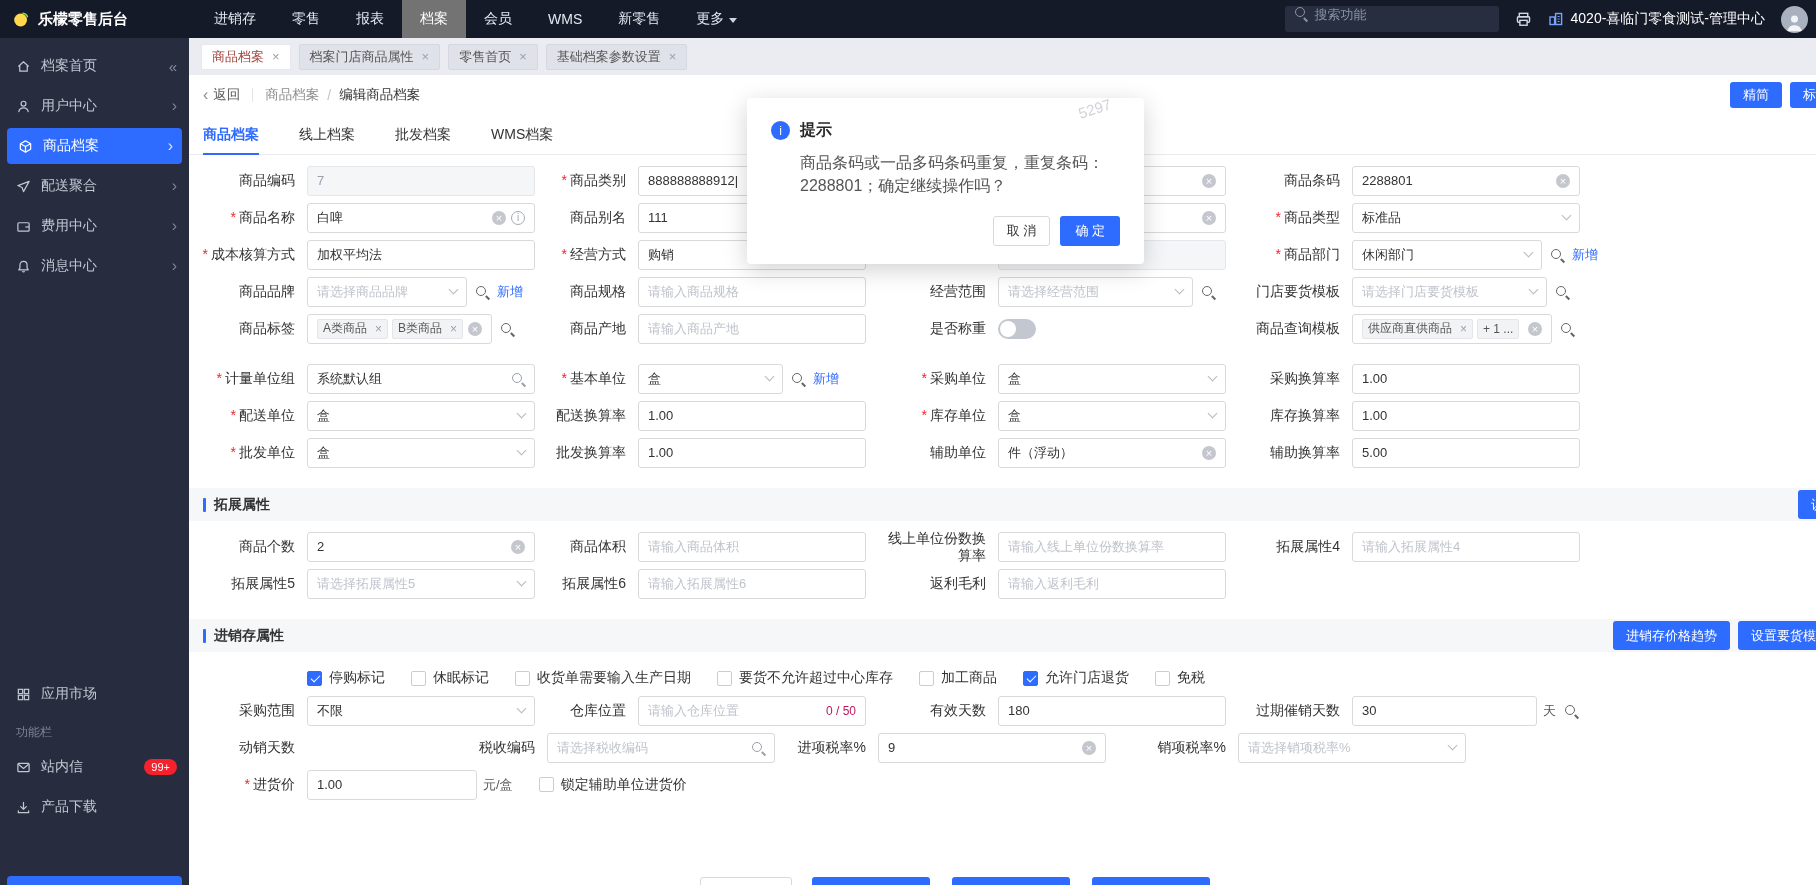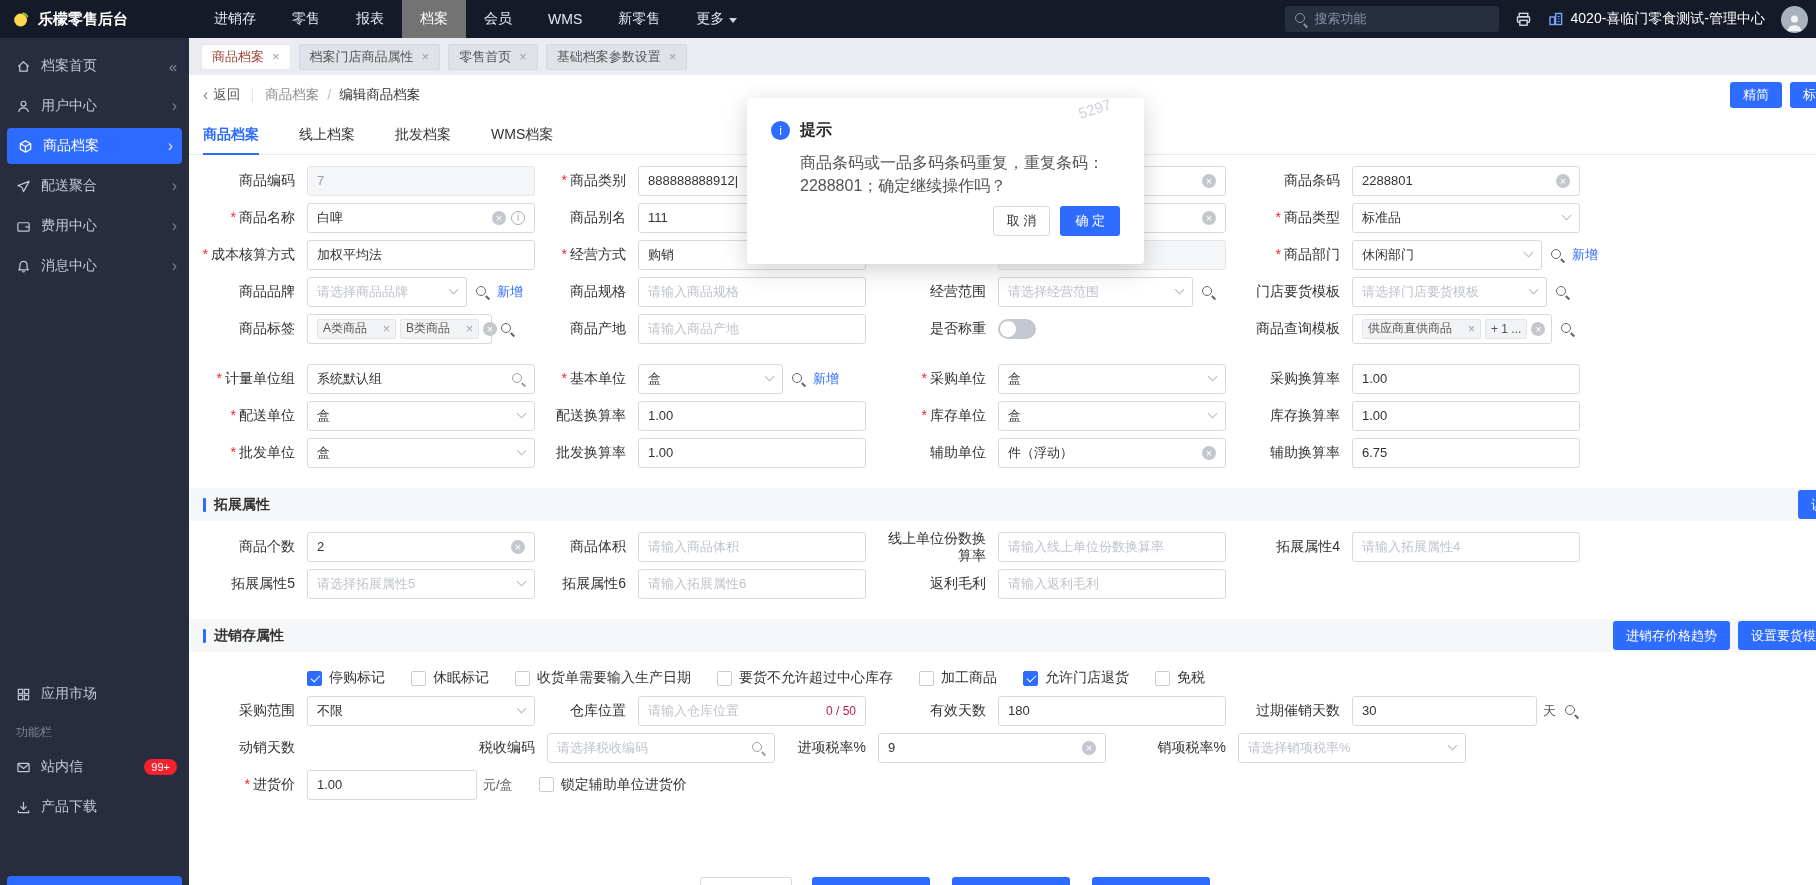--- a/index.html
+++ b/index.html
@@ -8,21 +8,21 @@
 svg{display:block}
 
 
 .topnav{position:absolute;left:0;top:0;width:1816px;height:38px;background:#151a28;display:flex;align-items:center;color:#fff;z-index:40}
 .logo{display:flex;align-items:center;gap:8px;padding:0 16px 0 12px;font-size:15px;font-weight:bold;width:196px;flex:none}
 .nav-menu{display:flex;height:38px}
 .nav-item{display:flex;align-items:center;gap:5px;padding:0 18px;font-size:14px;color:#e6e9f2;cursor:pointer}
 .nav-item.active{background:#737373;color:#fff}
 .caret{width:0;height:0;border-left:4px solid transparent;border-right:4px solid transparent;border-top:5px solid #cfd4e2;margin-top:2px}
 .nav-right{margin-left:auto;display:flex;align-items:center;gap:16px;padding-right:8px}
-.nav-search{width:214px;height:26px;background:#272e40;border-radius:3px;display:flex;align-items:center;gap:7px;padding:8px 9px;color:#8b92a6;font-size:13px;cursor:text}
+.nav-search{width:214px;height:26px;background:#272e40;border-radius:3px;display:flex;align-items:flex-start;gap:7px;padding:0 9px;color:#8b92a6;font-size:13px;cursor:text}
 .mag{position:relative;width:14px;height:14px;flex:none}
 .mag::before{content:"";position:absolute;left:1px;top:1px;width:8px;height:8px;border:1.5px solid currentColor;border-radius:50%}
 .mag::after{content:"";position:absolute;left:10.5px;top:10.5px;width:4.5px;height:1.5px;background:currentColor;transform:rotate(45deg);transform-origin:0 50%}
 .company{display:flex;align-items:center;gap:7px;font-size:14px;color:#fff}
 .avatar{width:27px;height:27px;border-radius:50%;background:#a9b1bf;flex:none;display:flex;align-items:flex-end;justify-content:center;overflow:hidden}
 
 
 .sidebar{position:absolute;left:0;top:38px;width:189px;height:847px;background:#272d3e;display:flex;flex-direction:column;padding-top:8px;z-index:30}
 .side-item{height:40px;display:flex;align-items:center;gap:10px;padding:0 12px 0 16px;color:#c2c7d2;font-size:14px;cursor:pointer;flex:none}
 .side-item .arrow{margin-left:auto;color:#7c8294;font-size:16px;line-height:1}
@@ -80,41 +80,41 @@
 .chev{width:7px;height:7px;border-right:1.4px solid #b6bac2;border-bottom:1.4px solid #b6bac2;transform:rotate(45deg);margin-top:-4px}
 .clear{width:14px;height:14px;border-radius:50%;background:#c4c7cd;color:#fff;font-size:11px;line-height:14px;text-align:center;cursor:pointer}
 .clear::before{content:"×"}
 .info{width:14px;height:14px;border-radius:50%;border:1px solid #a5aab4;color:#a5aab4;font-size:10px;line-height:12px;text-align:center;font-style:normal}
 .info::before{content:"i"}
 .fmag{color:#9aa0aa}
 .oicon{margin-left:8px;color:#666;cursor:pointer;display:flex;align-items:center}
 .newlink{margin-left:8px;color:#2e6bff;font-size:13px;cursor:pointer}
 .sfx{margin-left:auto;color:#be185d;font-size:12px;flex:none}
 .sfxo{color:#595959;font-size:13px;margin-left:6px}
-.chip{height:20px;display:inline-flex;align-items:center;gap:16px;background:#f2f3f5;border:1px solid #e3e5e8;border-radius:2px;padding:0 5px;font-size:12px;color:#555;margin-right:4px;flex:none}
+.chip{height:20px;display:inline-flex;align-items:center;gap:8px;background:#f2f3f5;border:1px solid #e3e5e8;border-radius:2px;padding:0 5px;font-size:12px;color:#555;margin-right:4px;flex:none}
 .chip .x{font-size:12px}
 .chip-more{height:20px;display:inline-flex;align-items:center;background:#f2f3f5;border:1px solid #e3e5e8;border-radius:2px;padding:0 5px;font-size:12px;color:#555;margin-right:4px;flex:none}
 .toggle{width:38px;height:20px;border-radius:10px;background:#c3c7cf;position:relative;cursor:pointer;flex:none}
 .toggle .knob{position:absolute;left:2px;top:2px;width:16px;height:16px;border-radius:50%;background:#fff}
 .cbrow{display:flex;align-items:center;gap:26px;padding:10px 0 5px 118px}
 .cbitem{display:flex;align-items:center;gap:7px;font-size:14px;color:#333;cursor:pointer}
 .cb{width:15px;height:15px;border:1px solid #c9ccd3;border-radius:2px;background:#fff;flex:none}
 .cb.on{background:#2e6bff;border-color:#2e6bff}
 .cb.on::after{content:"";display:block;width:4px;height:8px;border-right:1.8px solid #fff;border-bottom:1.8px solid #fff;transform:rotate(45deg);margin:1px 0 0 4.5px}
 
 
 .bottom-partial{position:absolute;top:877px;left:0;width:1816px;z-index:12}
 .pbtn{position:absolute;height:32px;border-radius:3px;background:#2e6bff}
 .pbtn.ghost{background:#fff;border:1px solid #d9d9d9}
 .modal{position:absolute;left:747px;top:98px;width:397px;height:166px;background:#fff;border-radius:4px;box-shadow:0 6px 24px rgba(0,0,0,.18);z-index:100;padding:22px 24px}
 .modal-head{display:flex;align-items:center;gap:10px}
 .micon{width:19px;height:19px;border-radius:50%;background:#2e6bff;color:#fff;font-size:12px;display:flex;align-items:center;justify-content:center;flex:none}
 .mtitle{font-size:16px;font-weight:bold;color:#262626}
 .mmsg{margin:10px 0 0 29px;font-size:16px;color:#555;line-height:23px}
-.mbtns{position:absolute;right:24px;bottom:28px;display:flex;gap:10px}
+.mbtns{position:absolute;right:24px;bottom:18px;display:flex;gap:10px}
 .btn-cancel{height:30px;padding:0 13px;border:1px solid #d9d9d9;border-radius:3px;background:#fff;font-size:13px;color:#333;cursor:pointer;font-family:inherit}
 .btn-ok{height:30px;padding:0 15px;border:none;border-radius:3px;background:#2e6bff;color:#fff;font-size:13px;cursor:pointer;font-family:inherit}
 .wm{position:absolute;left:1078px;top:100px;transform:rotate(-18deg);color:rgba(125,135,155,.38);font-size:15px;z-index:110;pointer-events:none}
 </style>
 </head>
 <body>
 
 <div class="topnav">
   <div class="logo">
     <svg width="18" height="18" viewBox="0 0 18 18">
@@ -597,21 +597,21 @@
           <div class="ctrl">
             <span class="val">件（浮动）</span>
             <span class="rend">
               <span class="clear"></span>
             </span>
           </div>
         </div>
       <div class="flabel">辅助换算率</div>
       <div class="fcell">
           <div class="ctrl">
-            <span class="val">6.75</span>
+            <span class="val">5.00</span>
           </div>
         </div>
     </div>
   </div>
 
   <div class="shead">
     <span class="sbar"></span>
     <span class="stitle">拓展属性</span>
     <div class="acts acts-ext">
       <button class="hbtn">识别</button>

